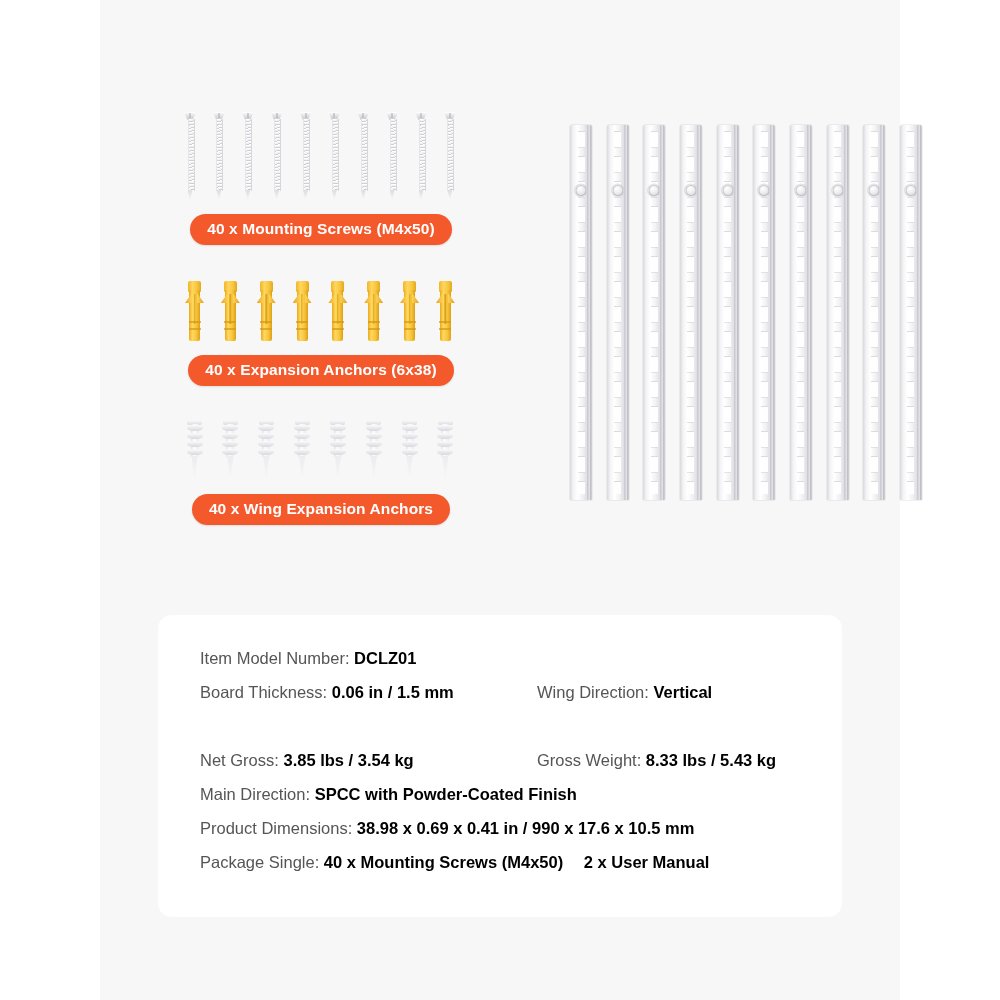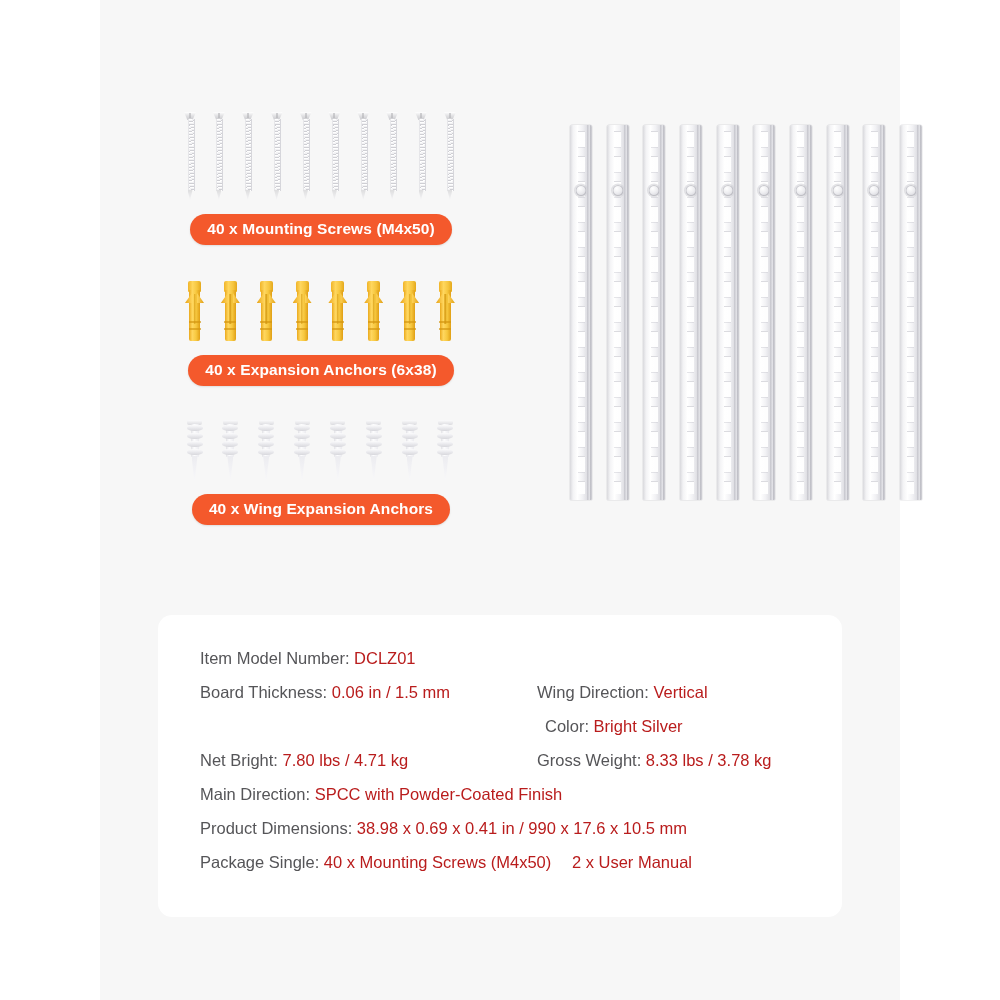--- a/index.html
+++ b/index.html
@@ -175,22 +175,22 @@
   }
   .spec-inner{padding:26px 0 0 42px;}
   .spec-line{
     position:relative;
     font-size:16.5px;
     line-height:34px;
     color:#555558;
     white-space:nowrap;
   }
   .spec-line .val{
-    color:#b91c1c;
-    font-weight:normal;
+    color:#000000;
+    font-weight:bold;
   }
   .spec-line .val + .val{margin-left:16px;}
   .two-col{position:relative;height:34px;}
   .two-col .colL{position:absolute;left:0;top:0;}
   .two-col .colR{position:absolute;left:337px;top:0;}
   .two-col .colR.indent{left:345px;}
 </style>
 </head>
 <body>
 
@@ -486,26 +486,25 @@
       <div class="spec-line two-col">
         <span class="colL"><span>Item Model Number:</span> <span class="val">DCLZ01</span></span>
       </div>
 
       <div class="spec-line two-col">
         <span class="colL"><span>Board Thickness:</span> <span class="val">0.06 in / 1.5 mm</span></span>
         <span class="colR"><span>Wing Direction:</span> <span class="val">Vertical</span></span>
       </div>
 
       <div class="spec-line two-col">
-        <span class="colR indent"><span>Color:</span> <span class="val">Bright Silver</span></span>
       </div>
 
       <div class="spec-line two-col">
-        <span class="colL"><span>Net Bright:</span> <span class="val">7.80 lbs / 4.71 kg</span></span>
-        <span class="colR"><span>Gross Weight:</span> <span class="val">8.33 lbs / 3.78 kg</span></span>
+        <span class="colL"><span>Net Gross:</span> <span class="val">3.85 lbs / 3.54 kg</span></span>
+        <span class="colR"><span>Gross Weight:</span> <span class="val">8.33 lbs / 5.43 kg</span></span>
       </div>
 
       <div class="spec-line two-col">
         <span class="colL"><span>Main Direction:</span> <span class="val">SPCC with Powder-Coated Finish</span></span>
       </div>
 
       <div class="spec-line two-col">
         <span class="colL"><span>Product Dimensions:</span> <span class="val">38.98 x 0.69 x 0.41 in / 990 x 17.6 x 10.5 mm</span></span>
       </div>
 

